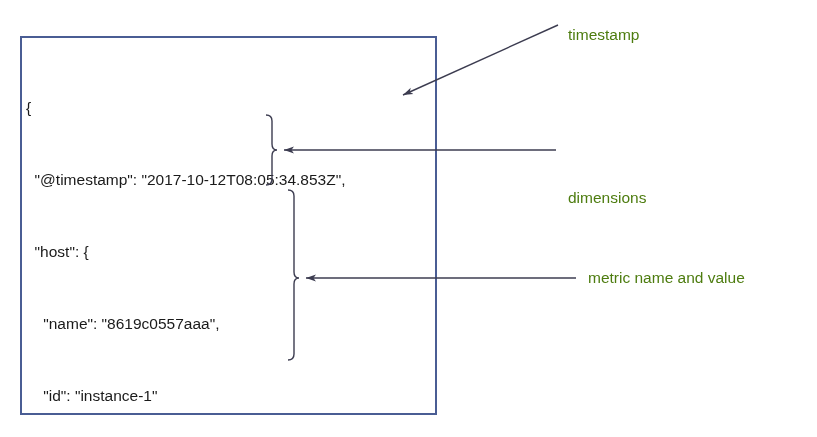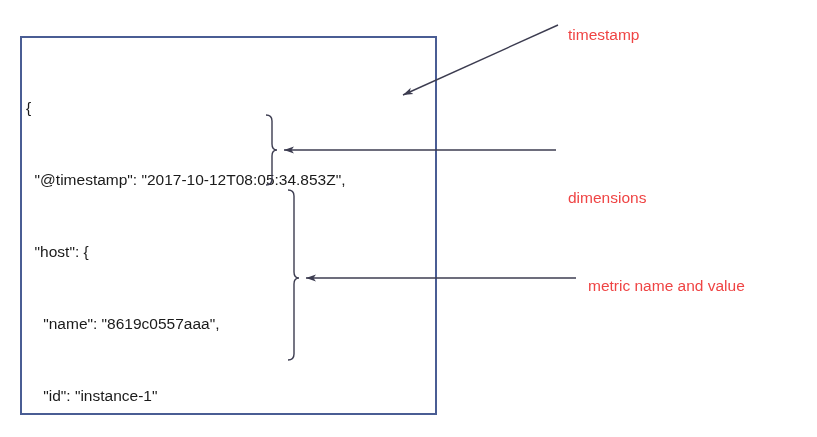--- a/index.html
+++ b/index.html
@@ -49,26 +49,26 @@
   .json-line {
     white-space: pre;
     height: 24px;
   }
 
   
   .annot-label {
     position: absolute;
     font-family: "Liberation Sans", sans-serif;
     font-size: 15.5px;
-    color: #ef4444;
+    color: #4d7c0f;
     white-space: nowrap;
   }
   #label-timestamp { left: 568px; top: 26px; }
   #label-dimensions { left: 568px; top: 141px; margin-top: 48px; }
-  #label-metric { left: 588px; top: 277px; }
+  #label-metric { left: 588px; top: 269px; }
 
   
   #overlay {
     position: absolute;
     left: 0;
     top: 0;
     width: 817px;
     height: 437px;
     pointer-events: none;
   }

